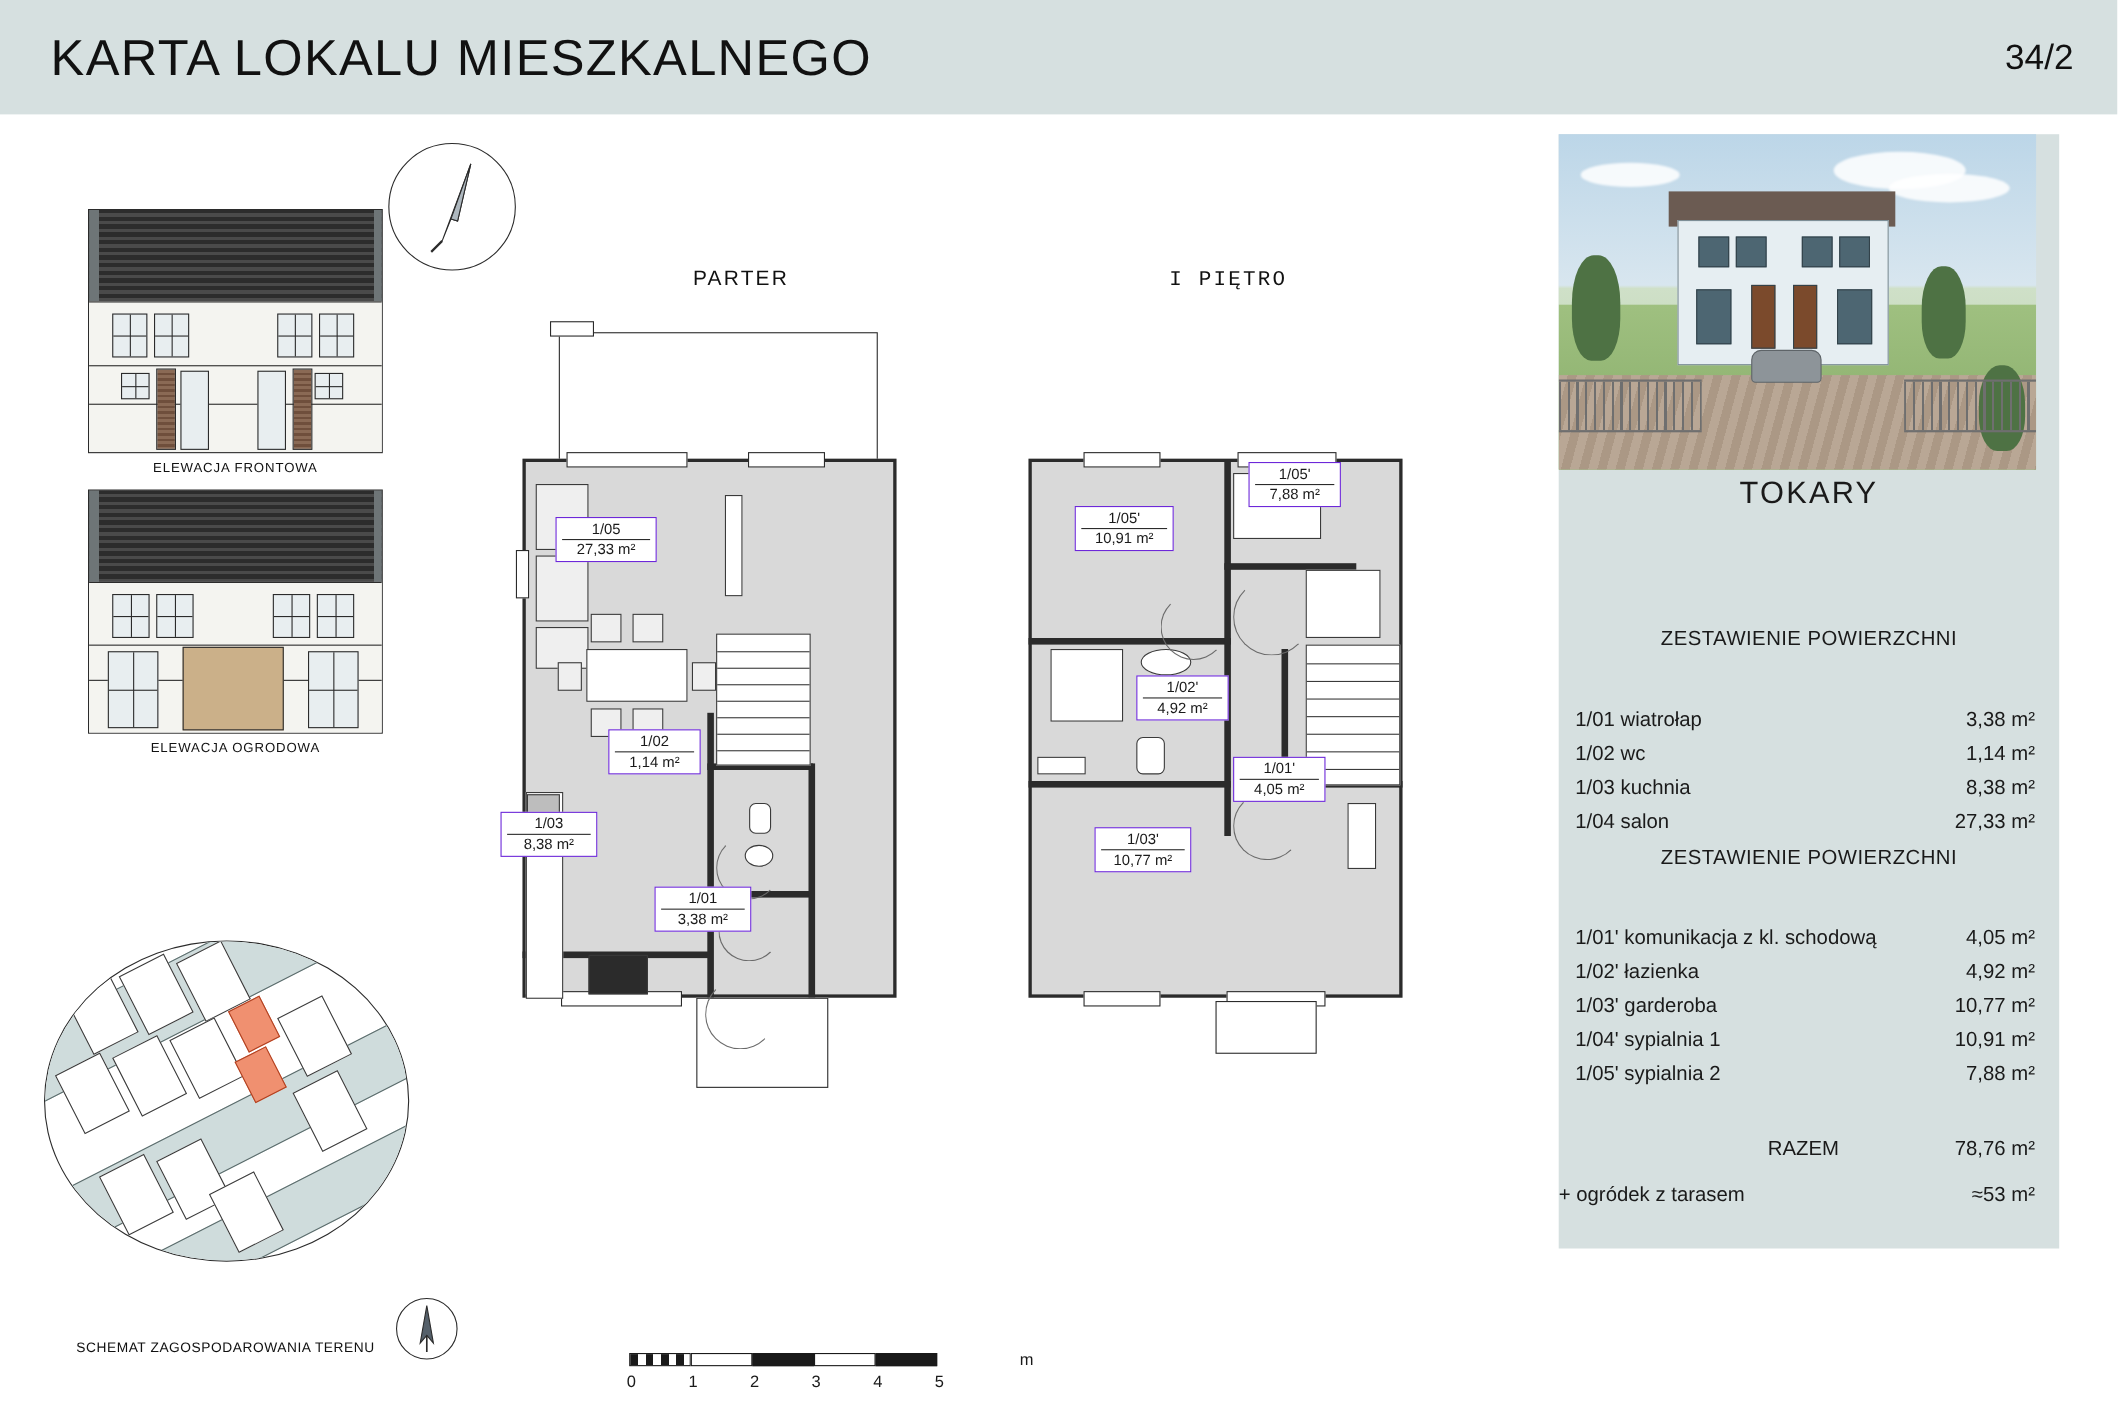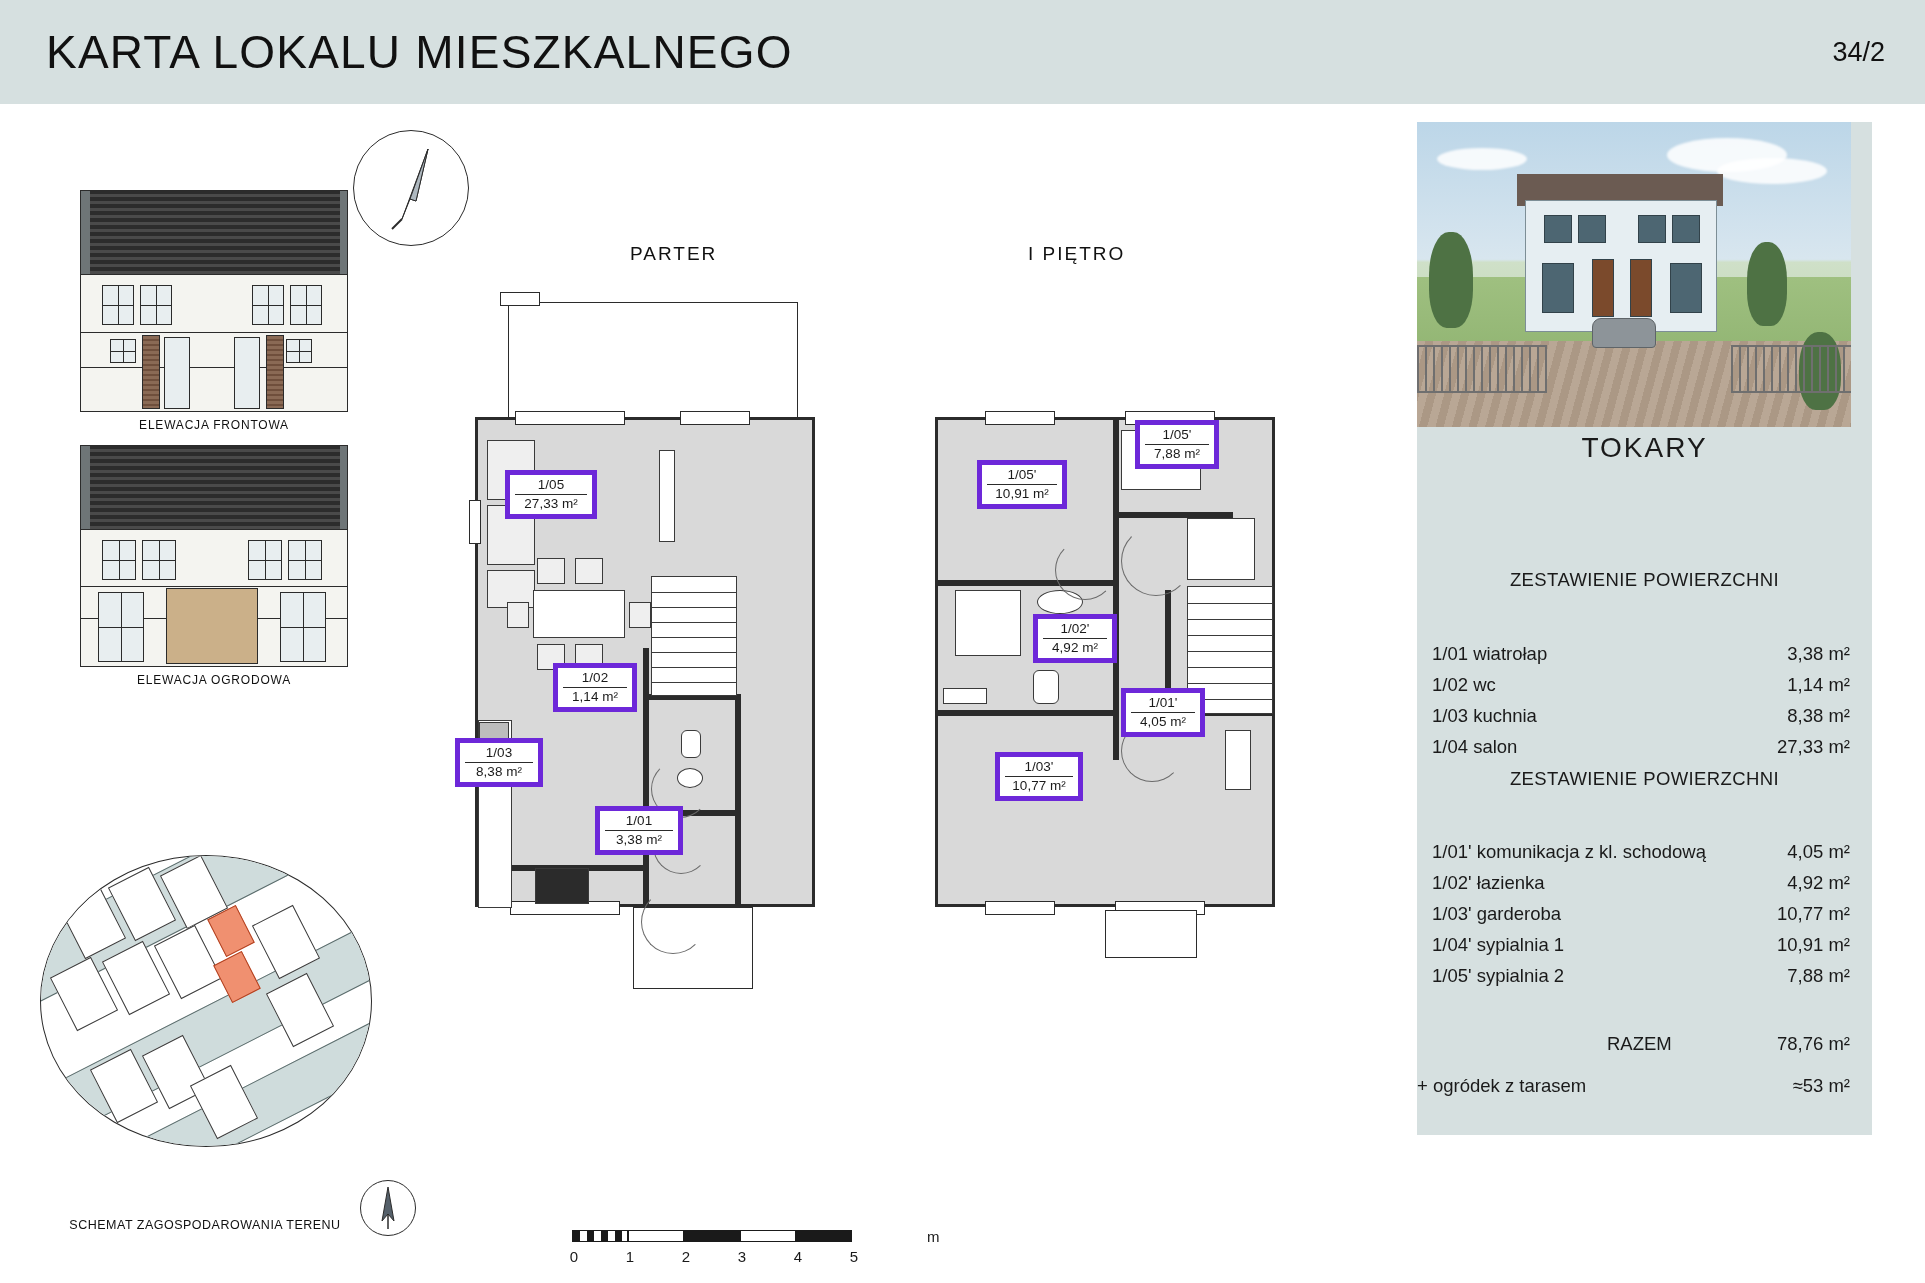--- a/index.html
+++ b/index.html
@@ -27,21 +27,21 @@
     justify-content: space-between;
   }
   .header-title {
     font-size: 46px;
     letter-spacing: 1.2px;
     margin-left: 46px;
     font-weight: 400;
     color: #111;
   }
   .header-code {
-    font-size: 27px;
+    font-size: 32px;
     margin-right: 40px;
     color: #111;
   }
 
   
   .panel-label {
     font-size: 13px;
     letter-spacing: .6px;
     text-align: center;
     color: #111;
@@ -131,21 +131,21 @@
   }
 
   
   .plan-title {
     position: absolute;
     font-size: 19px;
     letter-spacing: 2px;
     color: #111;
   }
   .plan-title-parter { left: 630px; top: 243px; }
-  .plan-title-pietro { left: 1028px; top: 243px; }
+  .plan-title-pietro { left: 1063px; top: 243px; font-family: Liberation Mono, monospace; }
 
   .plan {
     position: absolute;
     background: #ffffff;
   }
   .plan-walls {
     position: absolute;
     box-sizing: border-box;
     border: 3px solid #2b2b2b;
     background: #d9d9d9;
@@ -155,21 +155,21 @@
     background: #2b2b2b;
   }
   .thin-wall {
     position: absolute;
     border: 1px solid #2b2b2b;
     box-sizing: border-box;
     background: #fff;
   }
   .room-tag {
     position: absolute;
-    border: 5px solid #6d28d9;
+    border: 1px solid #6d28d9;
     background: #ffffff;
     font-size: 13.5px;
     line-height: 16px;
     text-align: center;
     padding: 2px 5px;
     box-sizing: border-box;
     white-space: nowrap;
   }
   .room-tag .code { display: block; }
   .room-tag .area { display: block; border-top: 1px solid #2b2b2b; margin-top: 1px; padding-top: 1px;}

